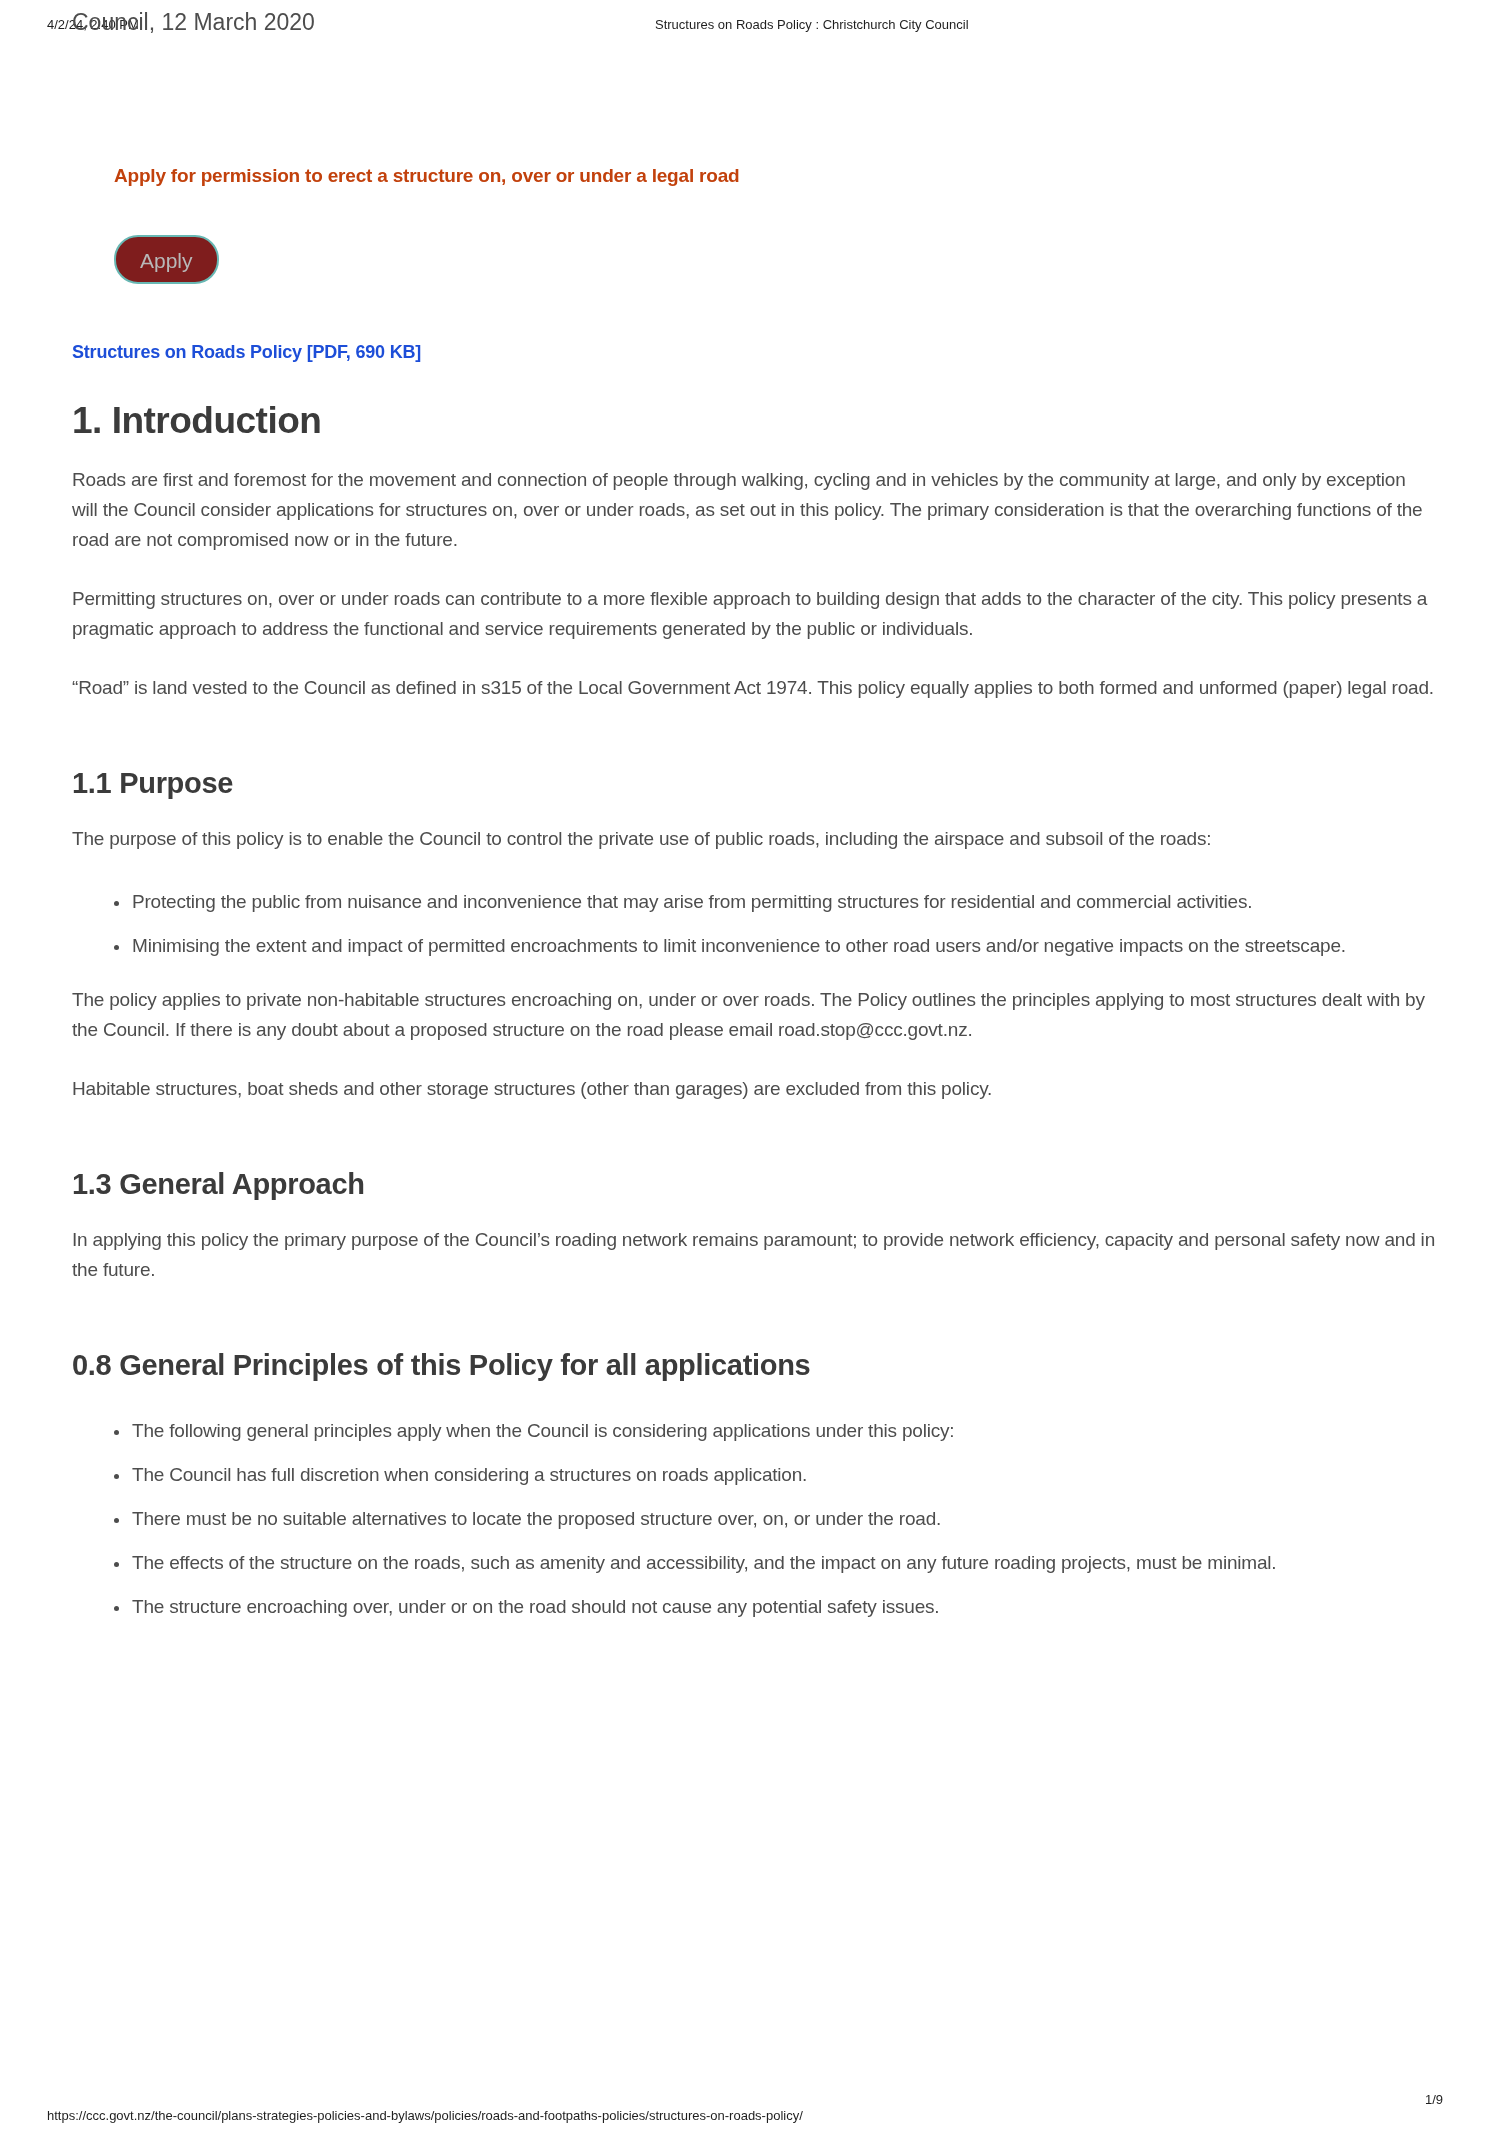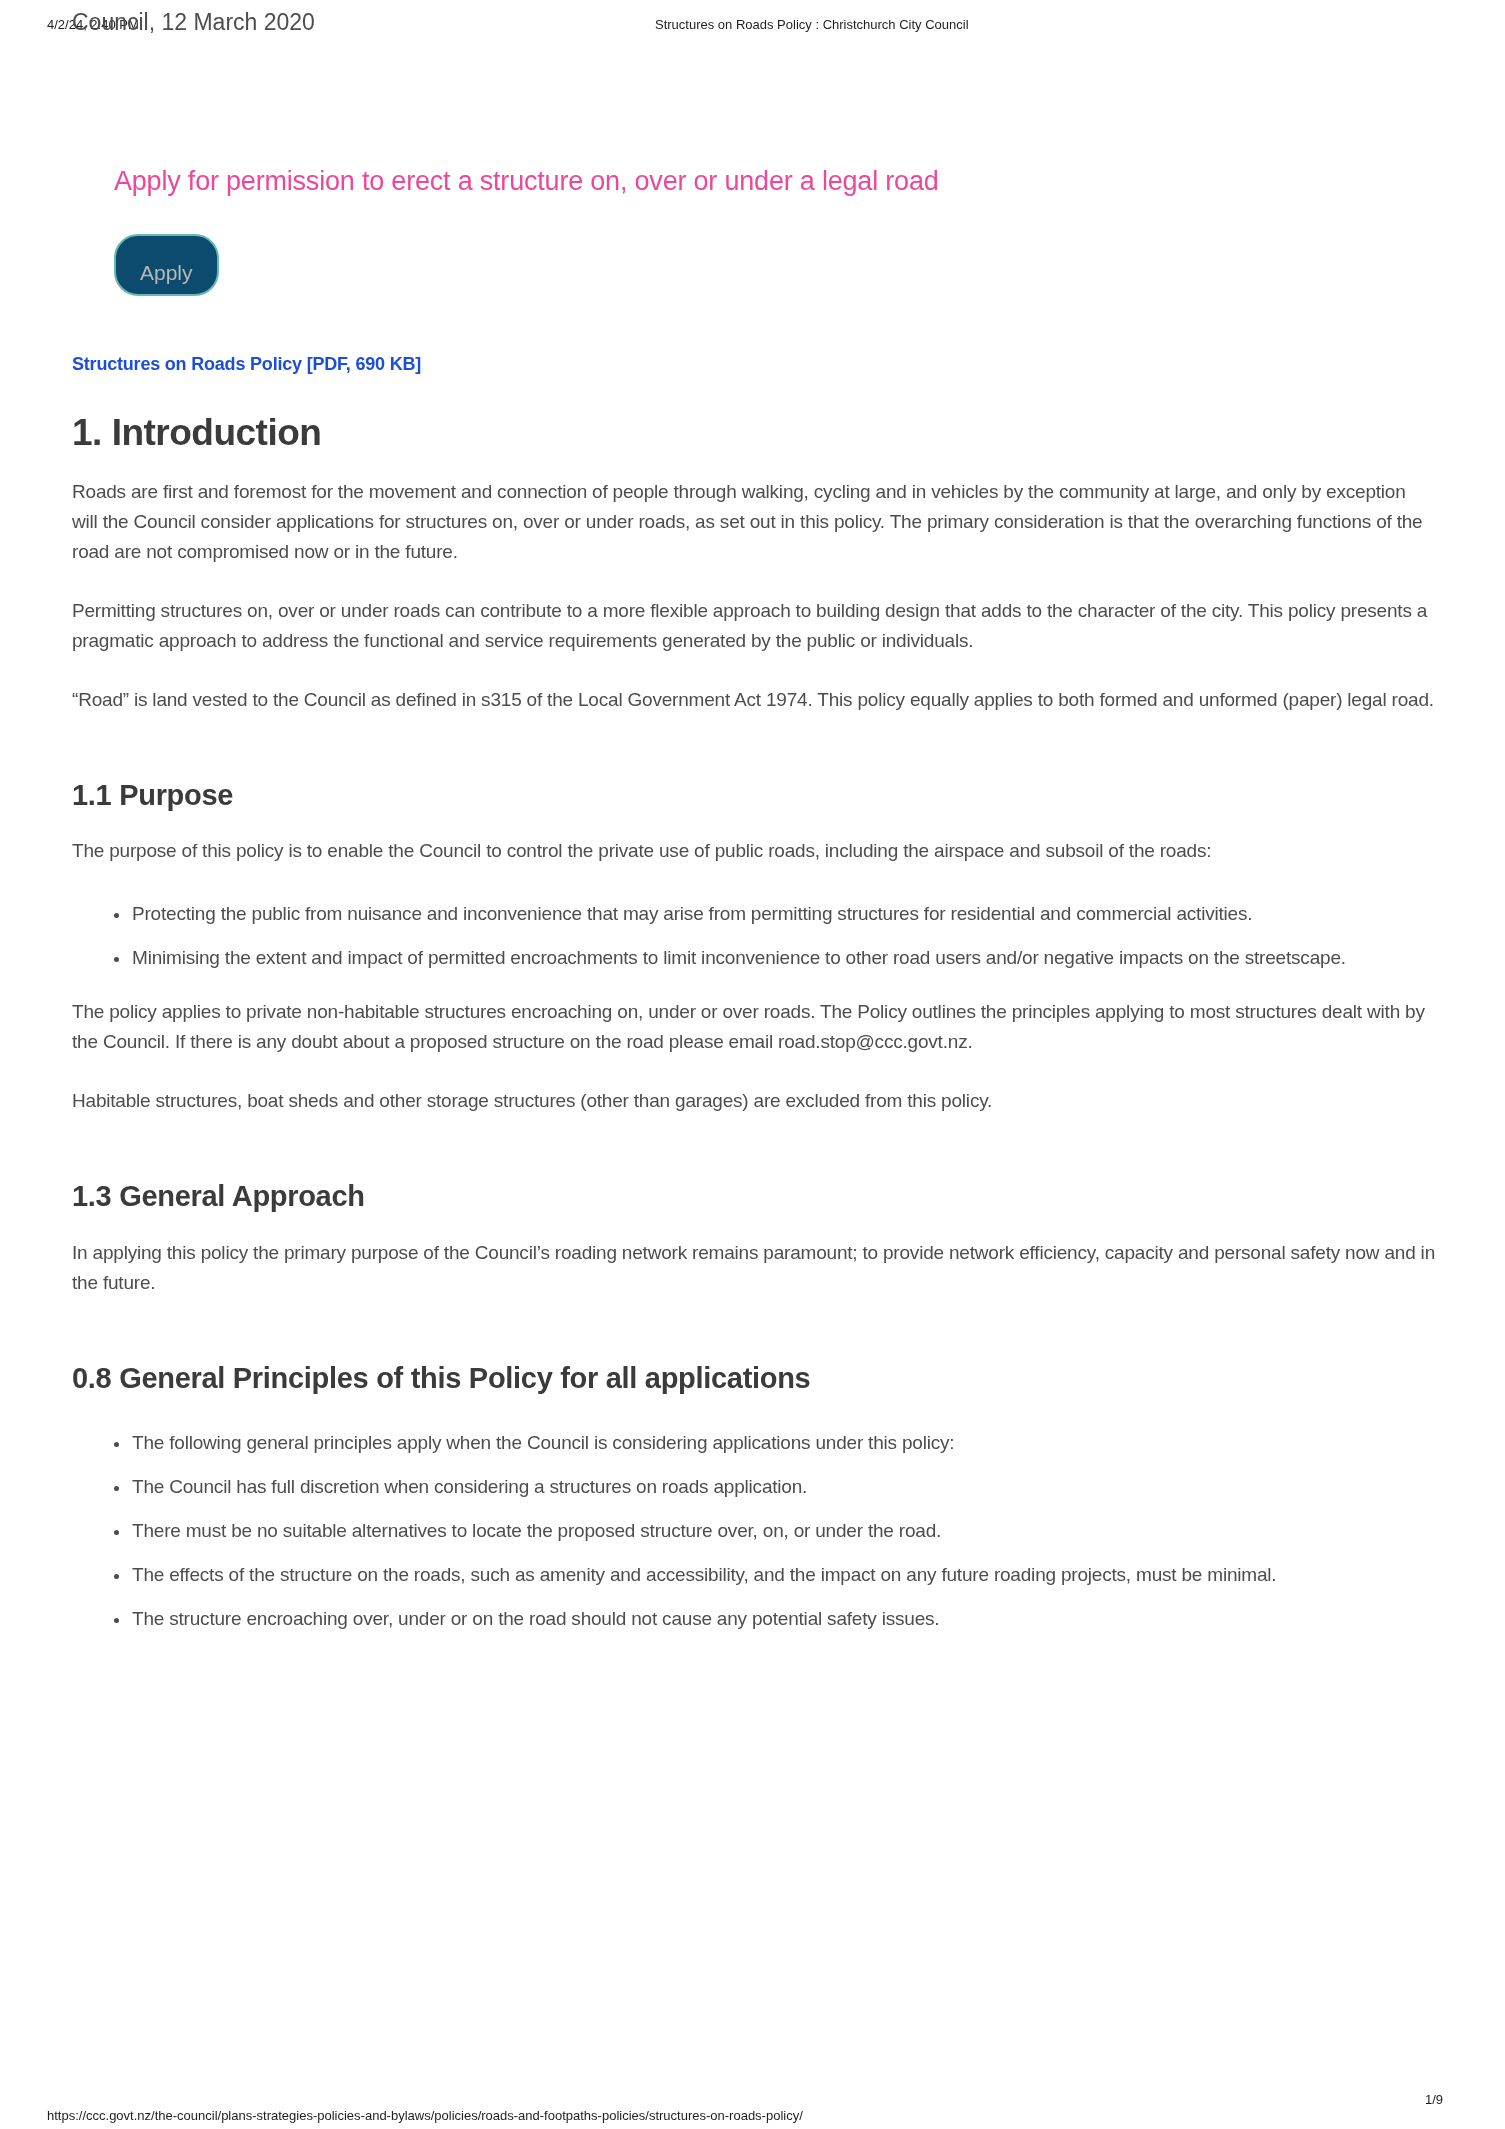--- a/index.html
+++ b/index.html
@@ -45,32 +45,32 @@
   .doc-subtitle {
     margin: 8px 0 0 0;
     font-size: 23px; line-height: 1.3;
     color: #4d4d4d;
     font-weight: 400;
   }
 
   .apply-section { margin: 126px 0 0 42px; }
   .apply-heading {
     margin: 0;
-    font-size: 27px; line-height: 1.3;
-    font-weight: 400;
-    color: #ec4899;
+    font-size: 19px; line-height: 1.3;
+    font-weight: 700;
+    color: #c2410c;
     letter-spacing: -0.2px;
   }
   .apply-btn {
-    margin-top: 17px;
+    margin-top: 28px;
     display: inline-block;
-    background: #0c4a6e;
+    background: #7f1d1d;
     border: 2px solid #68b8b4;
     border-radius: 24px;
-    padding: 25px 24px 10px 24px;
+    padding: 12px 24px 10px 24px;
     font-family: "Liberation Sans", sans-serif;
     font-size: 21px;
     color: #b8b8b8;
     cursor: pointer;
     line-height: 1.1;
   }
 
   .pdf-link {
     display: inline-block;
     margin-top: 58px;

